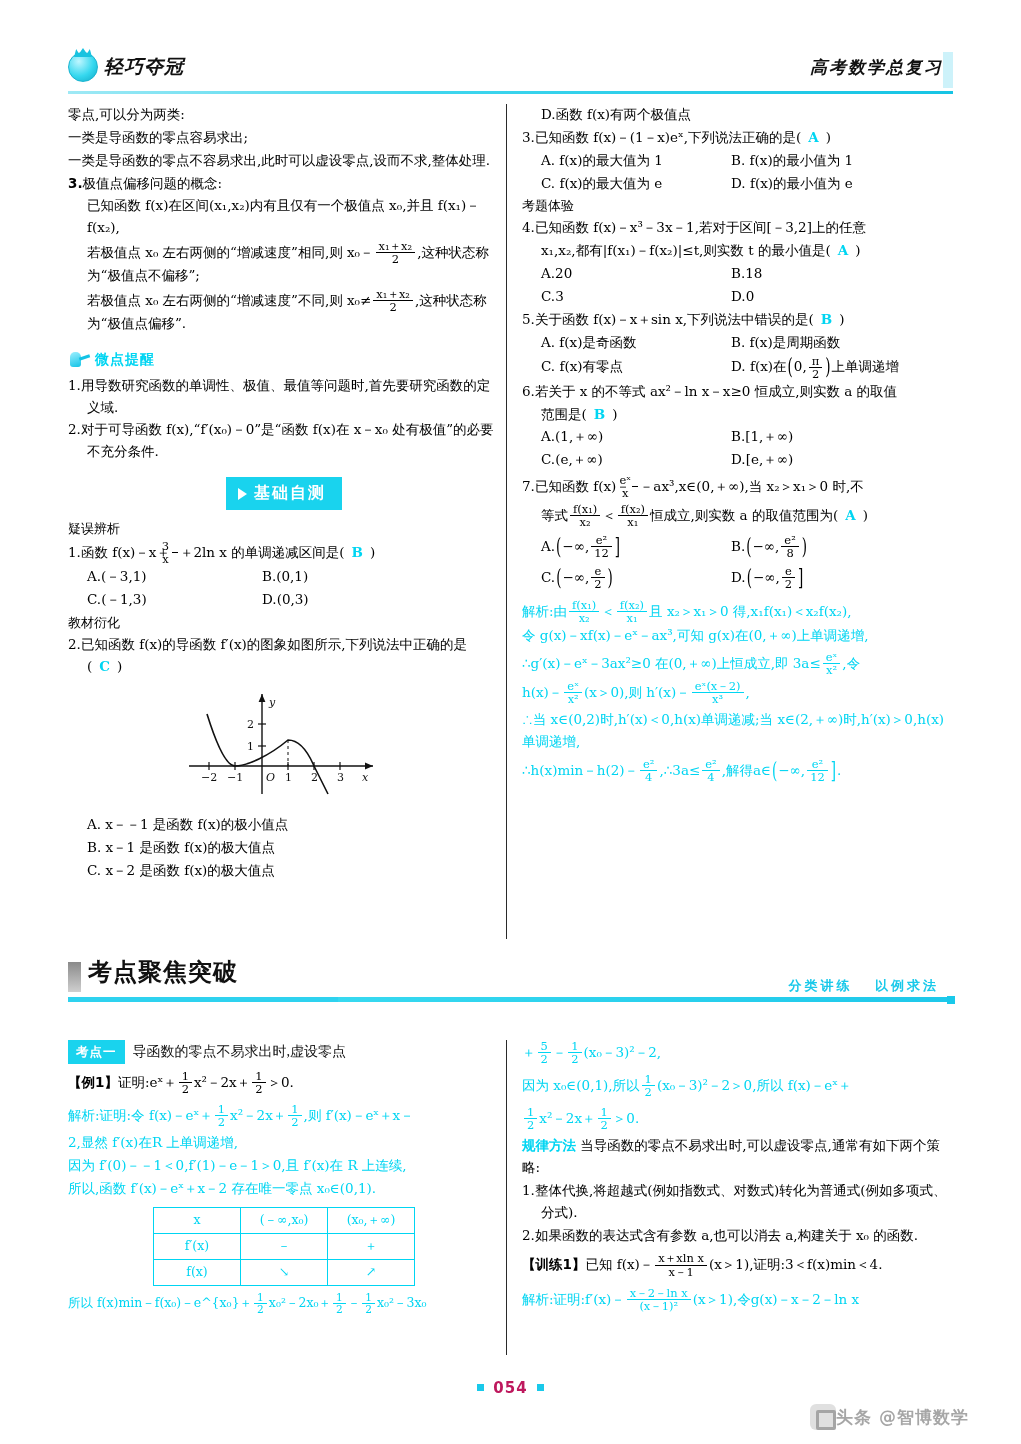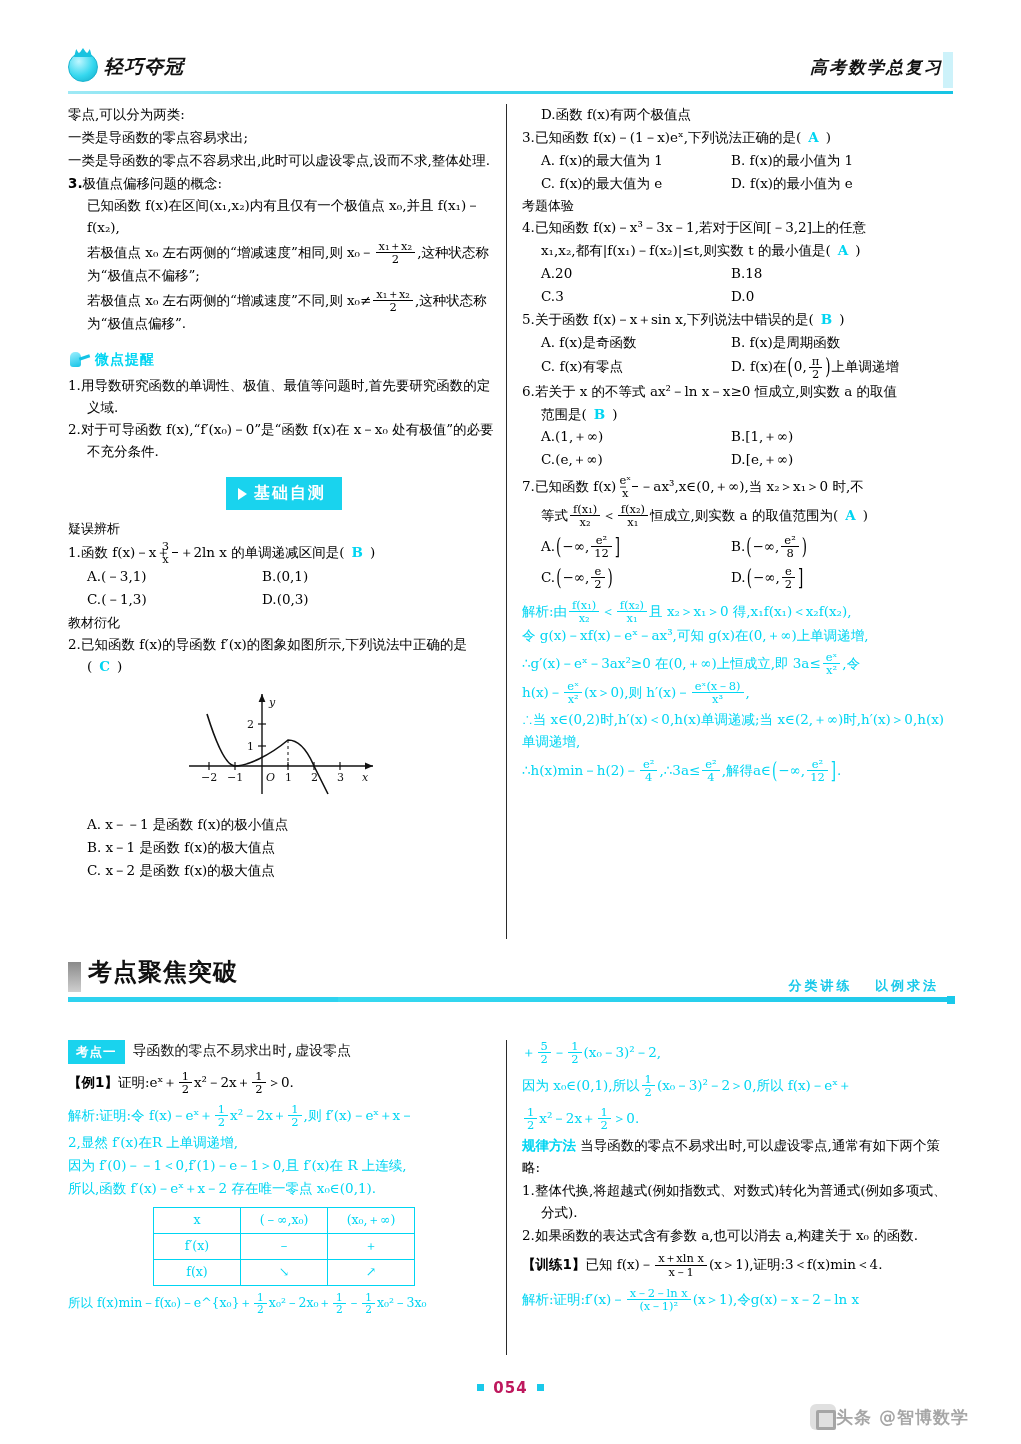--- a/index.html
+++ b/index.html
@@ -84,24 +84,24 @@
       font-family:"DejaVu Sans","Liberation Sans",sans-serif;
       font-size:13px;font-weight:bold;color:#19c9ea;letter-spacing:3px;}
   .bigsec .dot{position:absolute;right:-2px;top:36px;width:8px;height:8px;background:#19c9ea;}
 
   
   .lcol{position:absolute;top:1040px;font-size:13.5px;line-height:1.62;}
   .lcolL{left:68px;width:432px;}
   .lcolR{left:522px;width:432px;}
   .lvdiv{position:absolute;left:506px;top:1040px;width:1px;height:315px;background:#2a2a2a;}
 
-  .kaodian{display:flex;gap:8px;margin-bottom:5px;}
+  .kaodian{display:flex;align-items:center;gap:8px;margin-bottom:5px;}
   .kaodian .tag{background:#19d3ee;color:#fff;font-weight:bold;font-size:12.5px;
       font-family:"DejaVu Sans","Liberation Sans",sans-serif;padding:2px 8px;letter-spacing:1px;}
-  .kaodian .tt{font-family:Liberation Mono, monospace;font-size:14px;color:#111;}
+  .kaodian .tt{font-family:Liberation Serif, serif;font-size:14px;color:#111;}
 
   .exlabel{font-family:"DejaVu Sans","Liberation Sans",sans-serif;font-weight:bold;}
   .ruleword{font-family:"DejaVu Sans","Liberation Sans",sans-serif;font-weight:bold;color:#00d5f2;}
 
   table.sgn{border-collapse:collapse;margin:7px auto 6px auto;color:#00d5f2;}
   table.sgn td{border:1px solid #00d5f2;padding:2px 12px;text-align:center;font-size:12.5px;
      min-width:62px;height:21px;}
 
   
   .foot{position:absolute;left:0;top:1378px;width:1021px;text-align:center;}
@@ -285,21 +285,21 @@
     </p>
 
     <p class="cy" style="margin-top:9px">
       <span>解析:</span><span>由</span><span class="frac"><span class="n">f(x₁)</span><span class="d">x₂</span></span><span>＜</span><span class="frac"><span class="n">f(x₂)</span><span class="d">x₁</span></span><span>且 x₂＞x₁＞0 得,x₁f(x₁)＜x₂f(x₂),</span>
     </p>
     <p class="cy">令 g(x)－xf(x)－eˣ－ax³,可知 g(x)在(0,＋∞)上单调递增,</p>
     <p class="cy" style="margin-top:4px">
       <span>∴g′(x)－eˣ－3ax²≥0 在(0,＋∞)上恒成立,即 3a≤</span><span class="frac"><span class="n">eˣ</span><span class="d">x²</span></span><span>,令</span>
     </p>
     <p class="cy" style="margin-top:4px">
-      <span>h(x)－</span><span class="frac"><span class="n">eˣ</span><span class="d">x²</span></span><span>(x＞0),则 h′(x)－</span><span class="frac"><span class="n">eˣ(x－8)</span><span class="d">x³</span></span><span>,</span>
+      <span>h(x)－</span><span class="frac"><span class="n">eˣ</span><span class="d">x²</span></span><span>(x＞0),则 h′(x)－</span><span class="frac"><span class="n">eˣ(x－2)</span><span class="d">x³</span></span><span>,</span>
     </p>
     <p class="cy" style="margin-top:4px">∴当 x∈(0,2)时,h′(x)＜0,h(x)单调递减;当 x∈(2,＋∞)时,h′(x)＞0,h(x)单调递增,</p>
     <p class="cy" style="margin-top:5px">
       <span>∴h(x)min－h(2)－</span><span class="frac"><span class="n">e²</span><span class="d">4</span></span><span>,∴3a≤</span><span class="frac"><span class="n">e²</span><span class="d">4</span></span><span>,解得a∈</span><span class="paren">(</span>−∞,<span class="frac"><span class="n">e²</span><span class="d">12</span></span><span class="paren">]</span>.
     </p>
   </div>
 
   <div class="bigsec">
     <div class="bar"></div>
     <h2>考点聚焦突破</h2>

